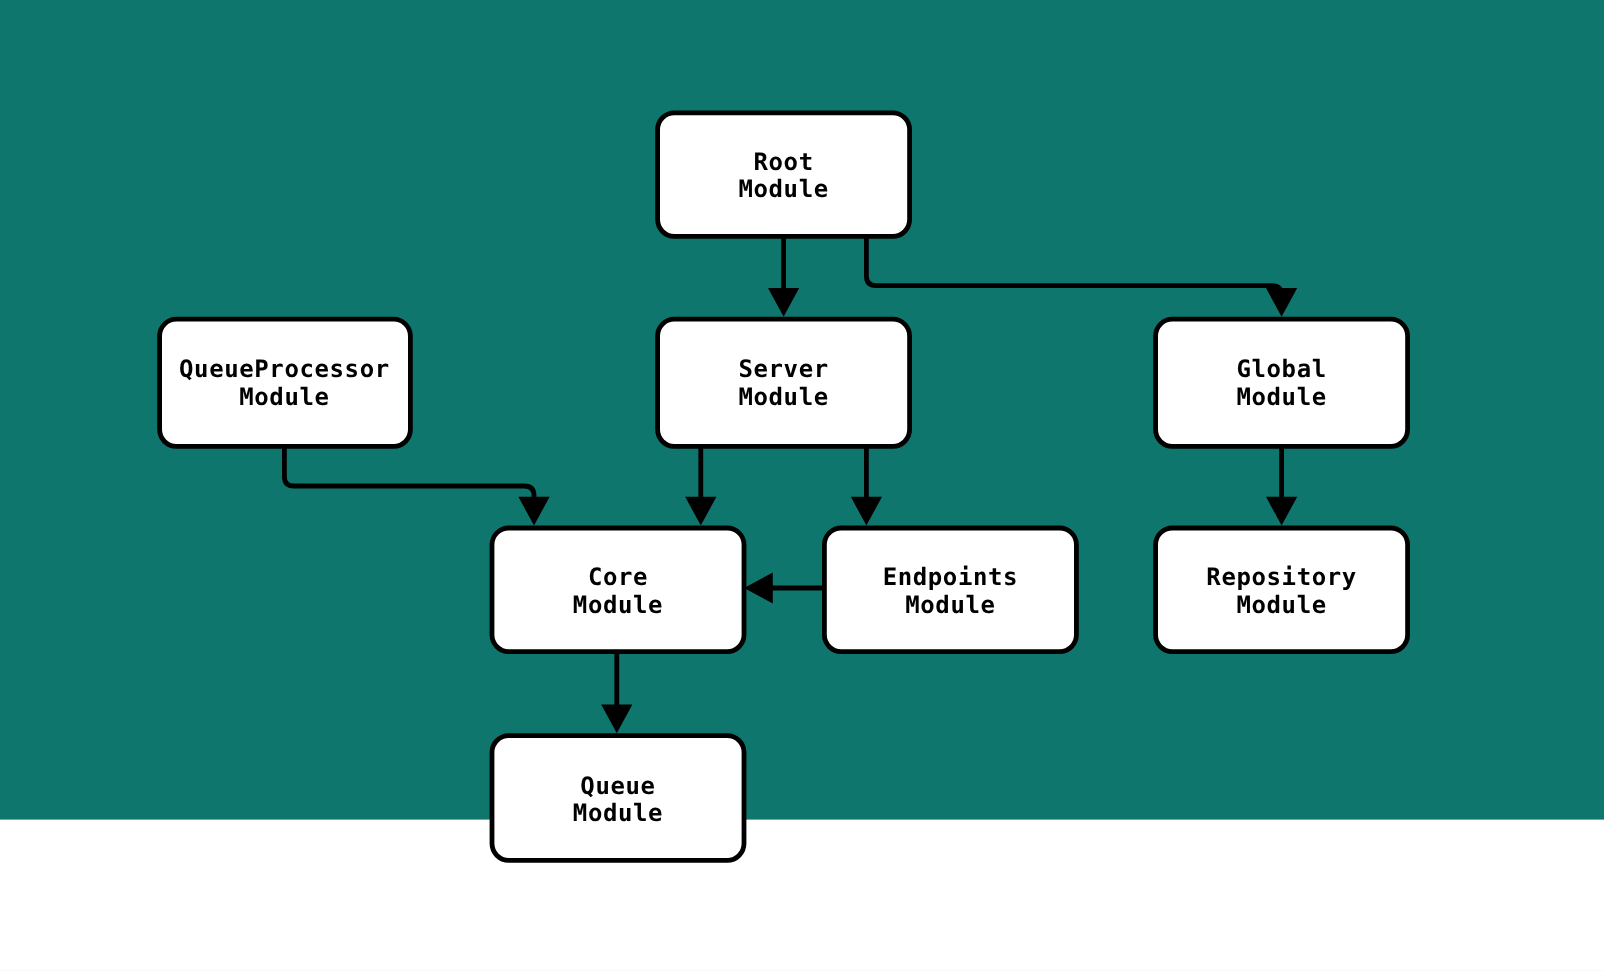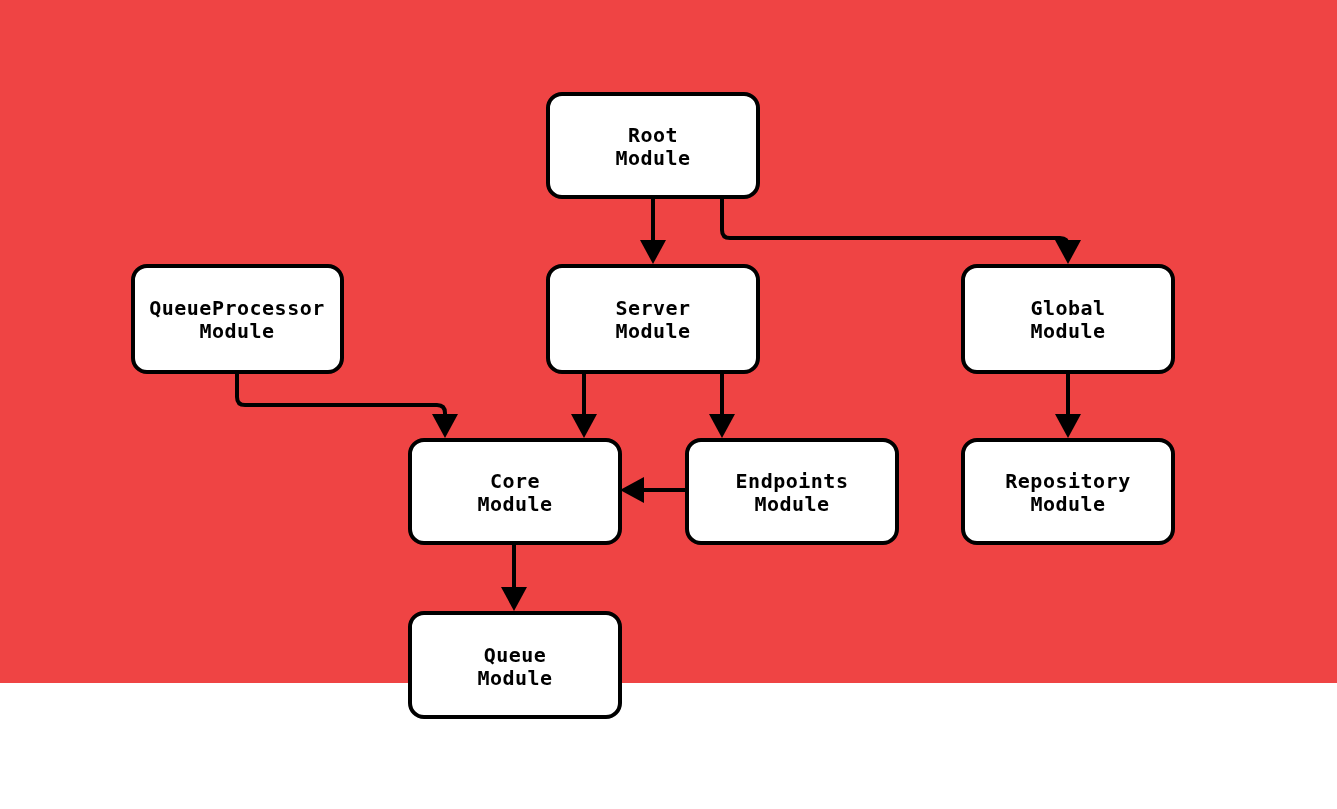--- a/index.html
+++ b/index.html
@@ -11,21 +11,21 @@
   body {
     width: 1337px;
     height: 809px;
     font-family: "DejaVu Sans Mono", "Liberation Mono", monospace;
     overflow: hidden;
   }
   #diagram-root {
     position: relative;
     width: 1337px;
     height: 683px;
-    background: #ef4444;
+    background: #0f766e;
   }
   svg#diagram-svg {
     display: block;
     width: 1337px;
     height: 809px;
   }
   .node-box {
     fill: #ffffff;
     stroke: #000000;
     stroke-width: 4;

